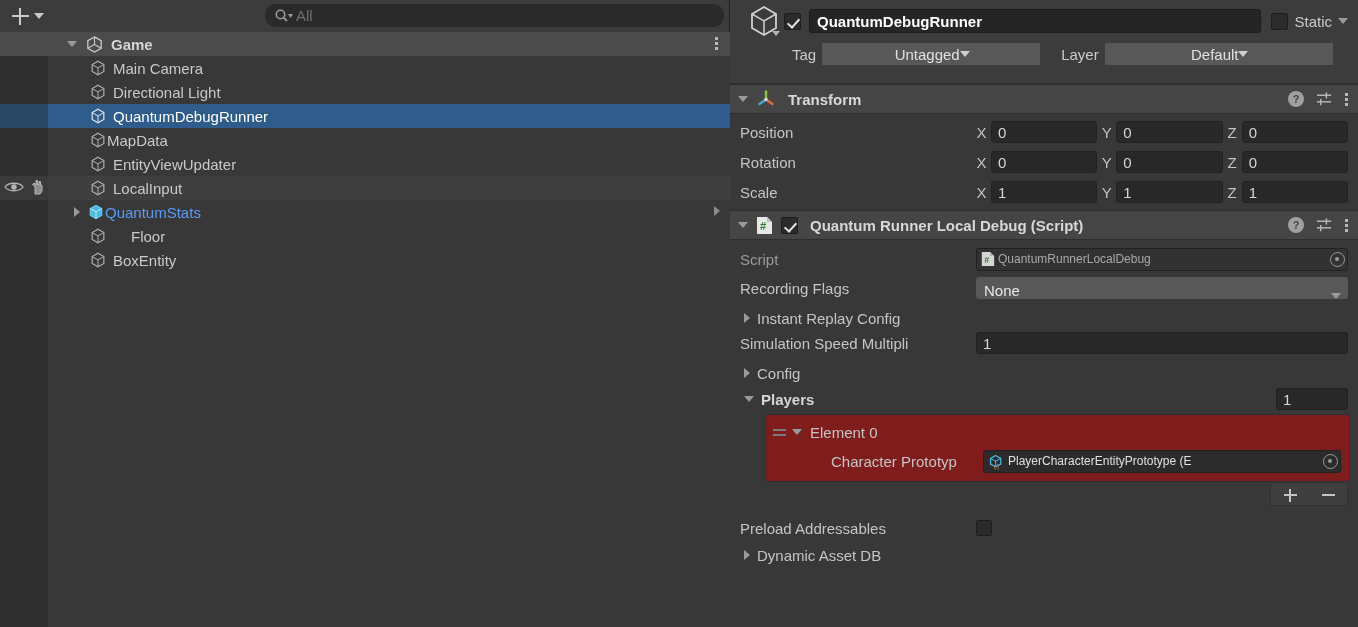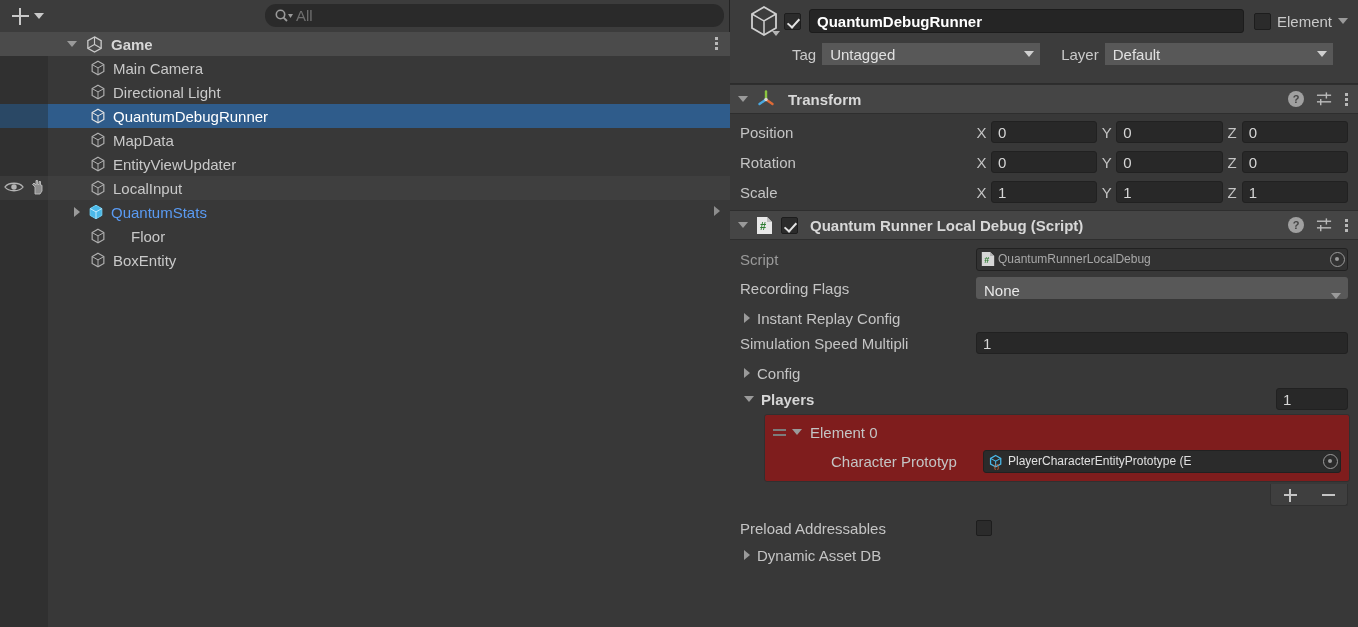--- a/index.html
+++ b/index.html
@@ -150,21 +150,21 @@
   }
   .static-group { display: flex; align-items: center; gap: 6px; margin-left: 10px; }
   .static-label { color: #c9c9c9; font-size: 15px; }
   .ih-row2 {
     display: flex; align-items: center; gap: 6px;
     margin-top: 9px; padding-left: 52px;
   }
   .field-label { color: #c9c9c9; font-size: 15px; }
   .dd {
     height: 22px; background: #585858; border-radius: 0;
-    display: flex; align-items: center; justify-content: space-between;
+    display: flex; align-items: center; justify-content: center;
     padding: 0 6px 0 8px; color: #e0e0e0; font-size: 15px;
   }
   .dd .tri-down { border-top-color: #d0d0d0; }
 
   .comp-header {
     height: 30px; background: #454545;
     border-top: 1px solid #2e2e2e; border-bottom: 1px solid #2e2e2e;
     display: flex; align-items: center; gap: 8px; padding: 0 10px 0 8px;
     position: relative;
   }
@@ -315,21 +315,21 @@
           <path d="M3.5 6.2 L10 9.9 L16.5 6.2 M10 9.9 L10 17.5" fill="none" stroke="#e6e6e6" stroke-width="1.1"></path>
         </svg>
         <span class="row-label" style="margin-left:6px">QuantumDebugRunner</span>
       </div>
 
       <div class="row alt-gutter">
         <svg class="go-icon" viewBox="0 0 20 20" style="margin-left:89px">
           <path d="M10 2.5 L16.5 6.2 L16.5 13.8 L10 17.5 L3.5 13.8 L3.5 6.2 Z" fill="none" stroke="#b0b0b0" stroke-width="1.3"></path>
           <path d="M3.5 6.2 L10 9.9 L16.5 6.2 M10 9.9 L10 17.5" fill="none" stroke="#b0b0b0" stroke-width="1.1"></path>
         </svg>
-        <span class="row-label" style="margin-left:6px">MapData</span>
+        <span class="row-label" style="margin-left:0">MapData</span>
       </div>
 
       <div class="row alt-gutter">
         <svg class="go-icon" viewBox="0 0 20 20" style="margin-left:89px">
           <path d="M10 2.5 L16.5 6.2 L16.5 13.8 L10 17.5 L3.5 13.8 L3.5 6.2 Z" fill="none" stroke="#b0b0b0" stroke-width="1.3"></path>
           <path d="M3.5 6.2 L10 9.9 L16.5 6.2 M10 9.9 L10 17.5" fill="none" stroke="#b0b0b0" stroke-width="1.1"></path>
         </svg>
         <span class="row-label" style="margin-left:6px">EntityViewUpdater</span>
       </div>
 
@@ -349,21 +349,21 @@
         </svg>
         <span class="row-label" style="margin-left:6px">LocalInput</span>
       </div>
 
       <div class="row alt-gutter">
         <span class="tri-right" style="margin-left:74px"></span>
         <svg class="go-icon" viewBox="0 0 20 20" style="margin-left:7px">
           <path d="M10 2.5 L16.5 6.2 L16.5 13.8 L10 17.5 L3.5 13.8 L3.5 6.2 Z" fill="#4bb8e8" stroke="#6fd0f5" stroke-width="1.1"></path>
           <path d="M3.5 6.2 L10 9.9 L16.5 6.2 M10 9.9 L10 17.5" fill="none" stroke="#bfeaff" stroke-width="1.1"></path>
         </svg>
-        <span class="row-label prefab" style="margin-left:6px">QuantumStats</span>
+        <span class="row-label prefab" style="">QuantumStats</span>
         <span class="chev-right-small"></span>
       </div>
 
       <div class="row alt-gutter">
         <svg class="go-icon" viewBox="0 0 20 20" style="margin-left:89px">
           <path d="M10 2.5 L16.5 6.2 L16.5 13.8 L10 17.5 L3.5 13.8 L3.5 6.2 Z" fill="none" stroke="#b0b0b0" stroke-width="1.3"></path>
           <path d="M3.5 6.2 L10 9.9 L16.5 6.2 M10 9.9 L10 17.5" fill="none" stroke="#b0b0b0" stroke-width="1.1"></path>
         </svg>
         <span class="row-label" style="margin-left:24px">Floor</span>
       </div>
@@ -388,21 +388,21 @@
             <path d="M8 13 L20 20 L32 13 M20 20 L20 34" fill="none" stroke="#d0d0d0" stroke-width="1.5"></path>
           </svg>
           <span class="go-big-caret"></span>
         </div>
         <div class="ck checked"></div>
         <div class="name-field">
           <span>QuantumDebugRunner</span>
         </div>
         <div class="static-group">
           <span class="ck"></span>
-          <span class="static-label">Element</span>
+          <span class="static-label">Static</span>
           <span class="tri-down"></span>
         </div>
       </div>
 
       <div class="ih-row2">
         <span class="field-label">Tag</span>
         <span class="dd" style="width:218px">
           <span>Untagged</span>
           <span class="tri-down"></span>
         </span>

